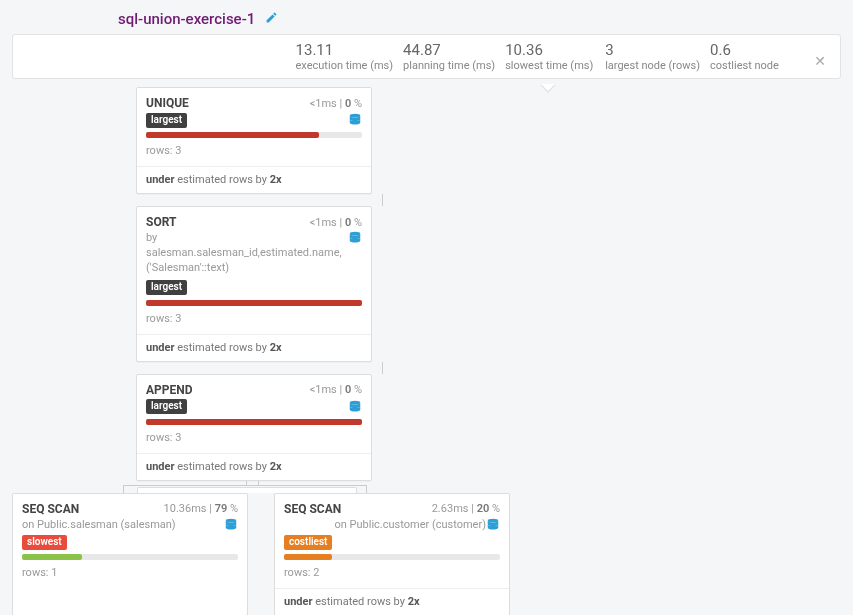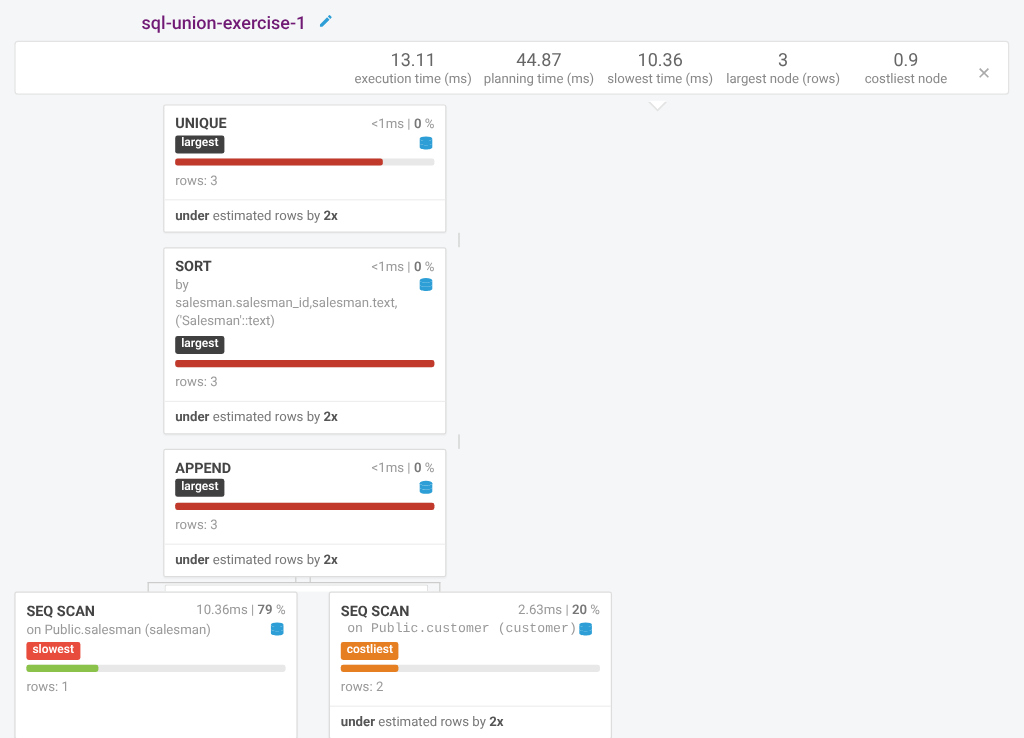--- a/index.html
+++ b/index.html
@@ -1,21 +1,21 @@
 <!DOCTYPE html>
 <html><head>
 <meta charset="utf-8">
 <style>
   * { box-sizing: border-box; margin: 0; padding: 0; }
   body { font-family: -apple-system, BlinkMacSystemFont, "Segoe UI", Roboto, Helvetica, Arial, sans-serif; background: #f5f6f7; color: #555; font-size: 12px; width: 853px; height: 615px; overflow: hidden; }
   .page { padding: 8px 0 0 0; }
   .title-row { padding: 2px 0 0 118px; font-size: 15px; color: #701a75; font-weight: 500; }
   .title-row .edit { margin-left: 6px; color: #2e9fd6; display: inline-block; }
   .metrics-bar { background: #fff; border: 1px solid #e3e3e3; border-radius: 3px; margin: 6px 12px 0 12px; position: relative; display: flex; justify-content: flex-end; padding: 6px 40px 6px 10px; gap: 10px; }
-  .metric { text-align: center; min-width: 90px; }
+  .metric { min-width: 90px; }
   .metric .val { font-size: 15px; color: #666; }
   .metric .lab { font-size: 11px; color: #888; margin-top: 0px; }
   .close-x { position: absolute; right: 14px; top: 18px; color: #aaa; font-size: 14px; cursor: pointer; }
   .tree { position: relative; margin-top: 8px; }
   .caret { position: absolute; left: 540px; top: -2px; width: 0; height: 0; border-left: 8px solid transparent; border-right: 8px solid transparent; border-top: 8px solid #e3e3e3; }
   .caret2 { position: absolute; left: 541px; top: -3px; width: 0; height: 0; border-left: 7px solid transparent; border-right: 7px solid transparent; border-top: 7px solid #fff; }
   .node { background: #fff; border: 1px solid #ddd; border-radius: 2px; width: 236px; box-shadow: 0 1px 1px rgba(0,0,0,0.03); }
   .node-inner { padding: 8px 9px 3px 9px; }
   .node-head { display: flex; justify-content: space-between; align-items: center; margin-bottom: 2px; }
   .node-name { font-weight: 700; font-size: 12px; color: #444; }
@@ -71,21 +71,21 @@
     </div>
     <div class="metric">
       <div class="val">10.36</div>
       <div class="lab">slowest time (ms)</div>
     </div>
     <div class="metric">
       <div class="val">3</div>
       <div class="lab">largest node (rows)</div>
     </div>
     <div class="metric">
-      <div class="val">0.9</div>
+      <div class="val">0.6</div>
       <div class="lab">costliest node</div>
     </div>
     <div class="close-x">✕</div>
   </div>
 
   <div class="tree">
     <div class="caret"></div>
     <div class="caret2"></div>
 
     <div class="col-main">
@@ -114,21 +114,21 @@
 
       <div class="connector-v"></div>
 
       <div class="node">
         <div class="node-inner">
           <div class="node-head">
             <span class="node-name">SORT</span>
             <span class="timing"><span>&lt;1ms</span> | <b><span>0</span></b> %</span>
           </div>
           <div style="display:flex; justify-content:space-between; align-items:flex-start;">
-            <div class="sub" style="flex:1; padding-right:6px;">by salesman.salesman_id,salesman.text,('Salesman'::text)</div>
+            <div class="sub" style="flex:1; padding-right:6px;">by salesman.salesman_id,estimated.name,('Salesman'::text)</div>
             <span class="dbicon"><svg viewBox="0 0 16 16" fill="#2e9fd6">
                   <ellipse cx="8" cy="3" rx="6" ry="2.2"></ellipse>
                   <path d="M2 3v4c0 1.2 2.7 2.2 6 2.2s6-1 6-2.2V3c0 1.2-2.7 2.2-6 2.2S2 4.2 2 3z"></path>
                   <path d="M2 7v4c0 1.2 2.7 2.2 6 2.2s6-1 6-2.2V7c0 1.2-2.7 2.2-6 2.2S2 8.2 2 7z"></path>
                 </svg></span>
           </div>
           <div class="tags-row" style="margin-top:2px;">
             <span class="badge largest">largest</span>
           </div>
           <div class="bar-track">
@@ -198,21 +198,21 @@
           <div class="rows">rows: 1</div>
         </div>
       </div>
 
       <div class="node">
         <div class="node-inner">
           <div class="node-head">
             <span class="node-name">SEQ SCAN</span>
             <span class="timing"><span>2.63ms</span> | <b><span>20</span></b> %</span>
           </div>
-          <div style="display:flex; justify-content:center; align-items:flex-start;font-family:Liberation Mono, monospace;">
+          <div style="display:flex; justify-content:flex-end; align-items:flex-start;">
             <div class="sub">on Public.customer (customer)</div>
             <span class="dbicon"><svg viewBox="0 0 16 16" fill="#2e9fd6">
                   <ellipse cx="8" cy="3" rx="6" ry="2.2"></ellipse>
                   <path d="M2 3v4c0 1.2 2.7 2.2 6 2.2s6-1 6-2.2V3c0 1.2-2.7 2.2-6 2.2S2 4.2 2 3z"></path>
                   <path d="M2 7v4c0 1.2 2.7 2.2 6 2.2s6-1 6-2.2V7c0 1.2-2.7 2.2-6 2.2S2 8.2 2 7z"></path>
                 </svg></span>
           </div>
           <div class="tags-row" style="margin-top:0;">
             <span class="badge costliest">costliest</span>
           </div>

